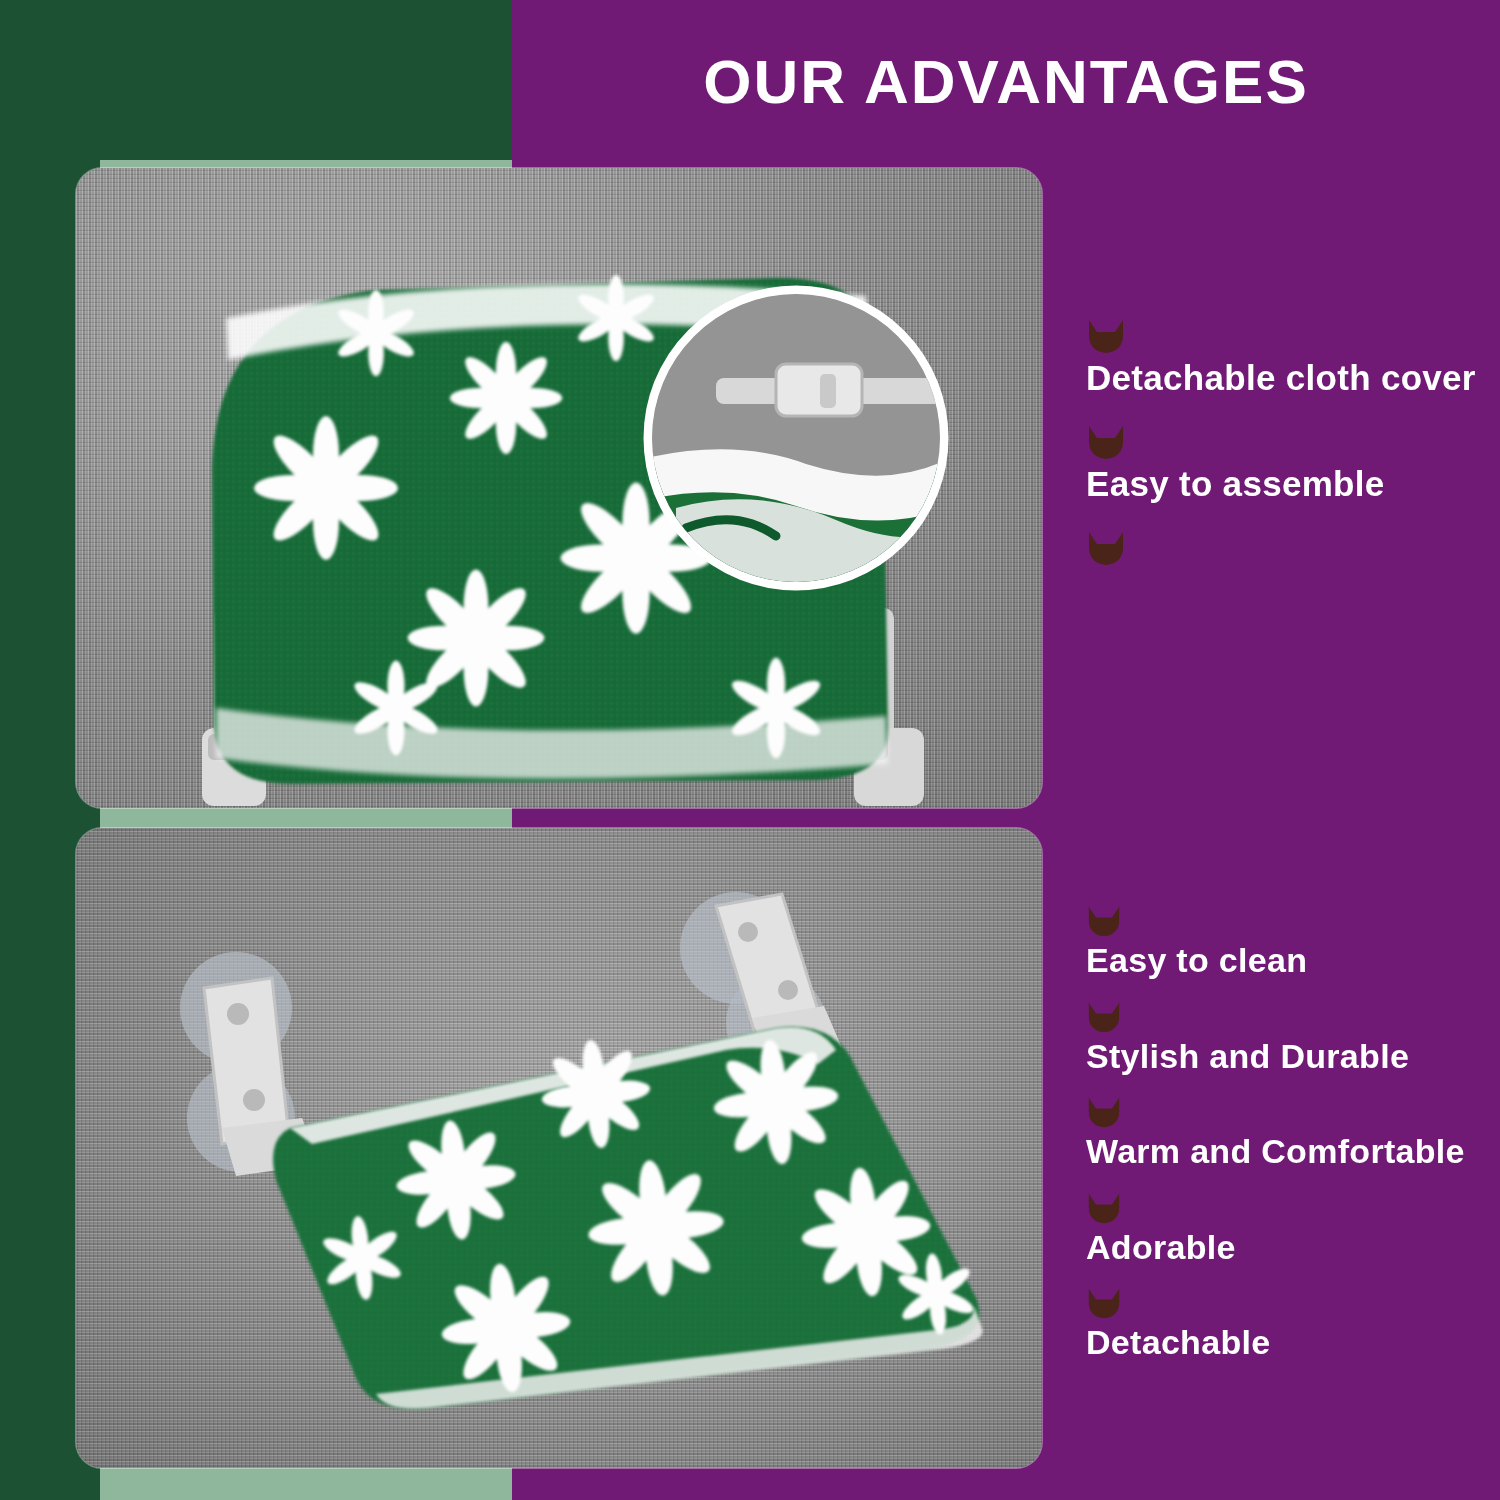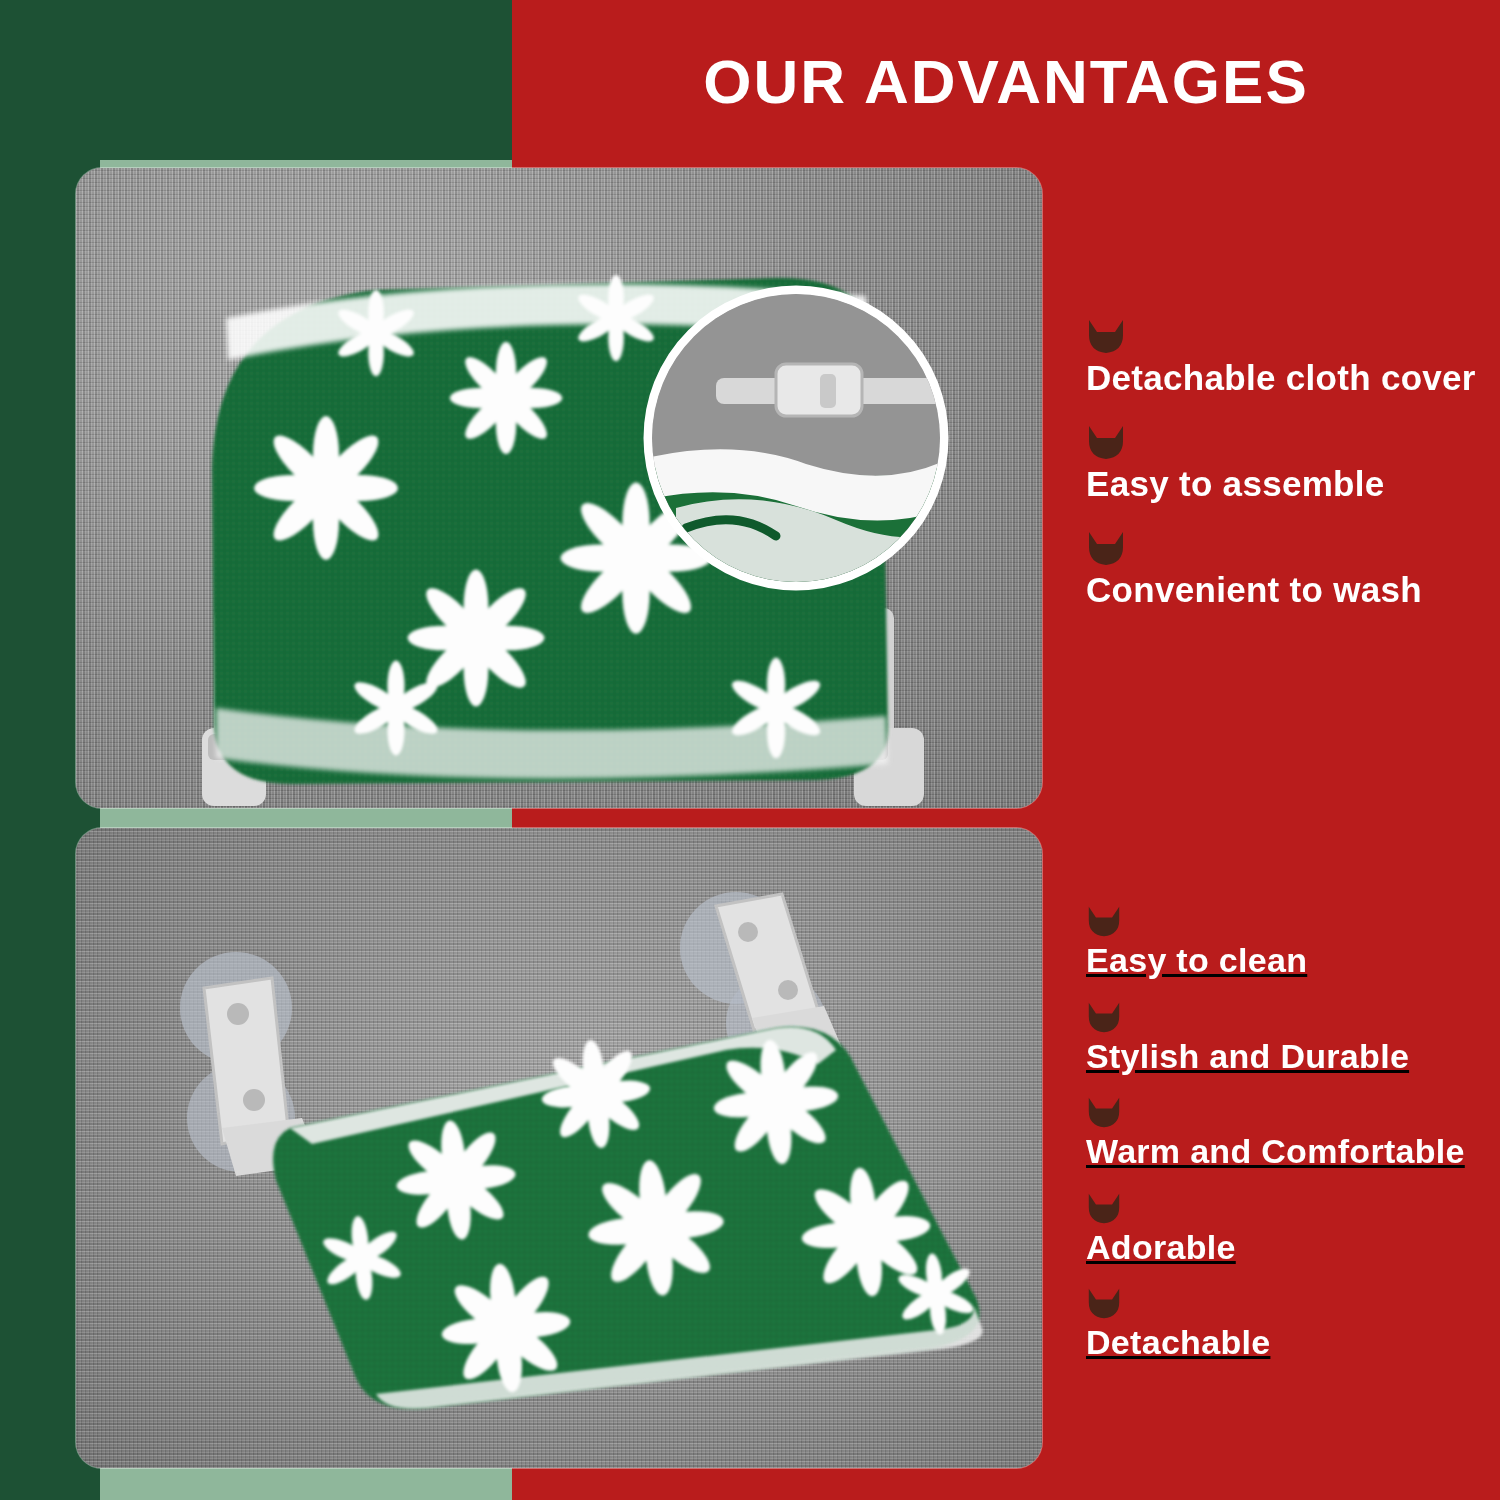--- a/index.html
+++ b/index.html
@@ -4,21 +4,21 @@
 <style>
   * { box-sizing: border-box; margin: 0; padding: 0; }
   html, body {
     width: 1500px; height: 1500px;
     font-family: "Liberation Sans", sans-serif;
     overflow: hidden;
   }
   #page {
     position: relative;
     width: 1500px; height: 1500px;
-    background: #b91c1c;
+    background: #701a75;
   }
   
   .left-dark {
     position: absolute;
     left: 0; top: 0;
     width: 512px; height: 160px;
     background: #1d5134;
   }
   .left-dark-block2 {
     position: absolute;
@@ -91,21 +91,21 @@
     margin-right: 22px;
     margin-top: 6px;
   }
   .feat-text {
     color: #ffffff;
     font-size: 35px;
     font-weight: bold;
     line-height: 1.25;
     letter-spacing: 0.3px;
   }
-  #features2 .feat { margin-bottom: 14px; text-decoration: underline; }
+  #features2 .feat { margin-bottom: 14px; }
   #features2 .feat-text { font-size: 34px; }
   #features2 .cat-icon { width: 36px; height: 34px; margin-right: 18px; margin-top: 5px; }
 </style>
 </head>
 <body>
 
 <div id="page">
 
   <div class="left-dark-block2"></div>
   <div class="mid-green"></div>
@@ -392,21 +392,20 @@
           </svg>
       </span>
       <span class="feat-text">Easy to assemble</span>
     </div>
     <div class="feat">
       <span class="cat-icon">
         <svg width="40" height="38" viewBox="0 0 40 38">
             <path d="M3 2 L11 14 L29 14 L37 2 L37 17 Q37 33 20 35 Q3 33 3 17 Z" fill="#4a2418"></path>
           </svg>
       </span>
-      <span class="feat-text">Convenient to wash</span>
     </div>
   </div>
 
   <div class="features" id="features2">
     <div class="feat">
       <span class="cat-icon">
         <svg width="36" height="34" viewBox="0 0 40 38">
             <path d="M3 2 L11 14 L29 14 L37 2 L37 17 Q37 33 20 35 Q3 33 3 17 Z" fill="#4a2418"></path>
           </svg>
       </span>

